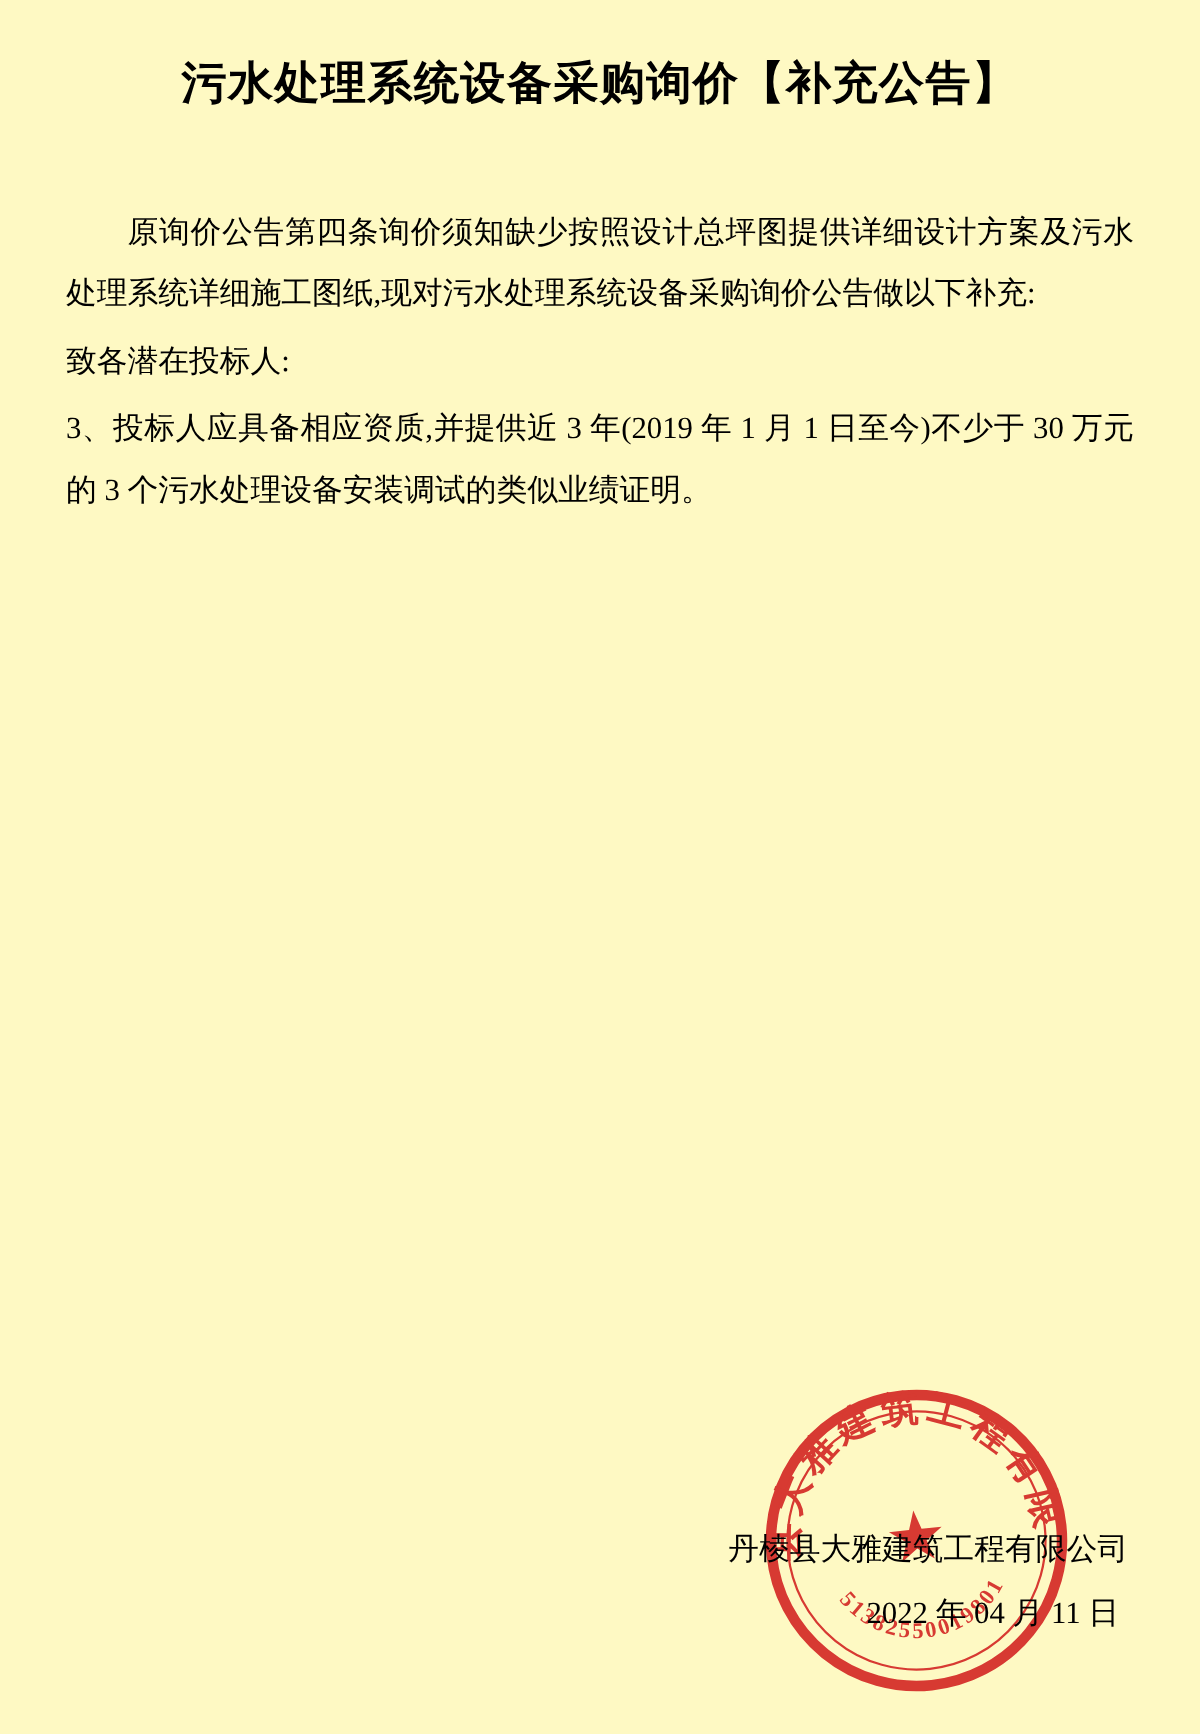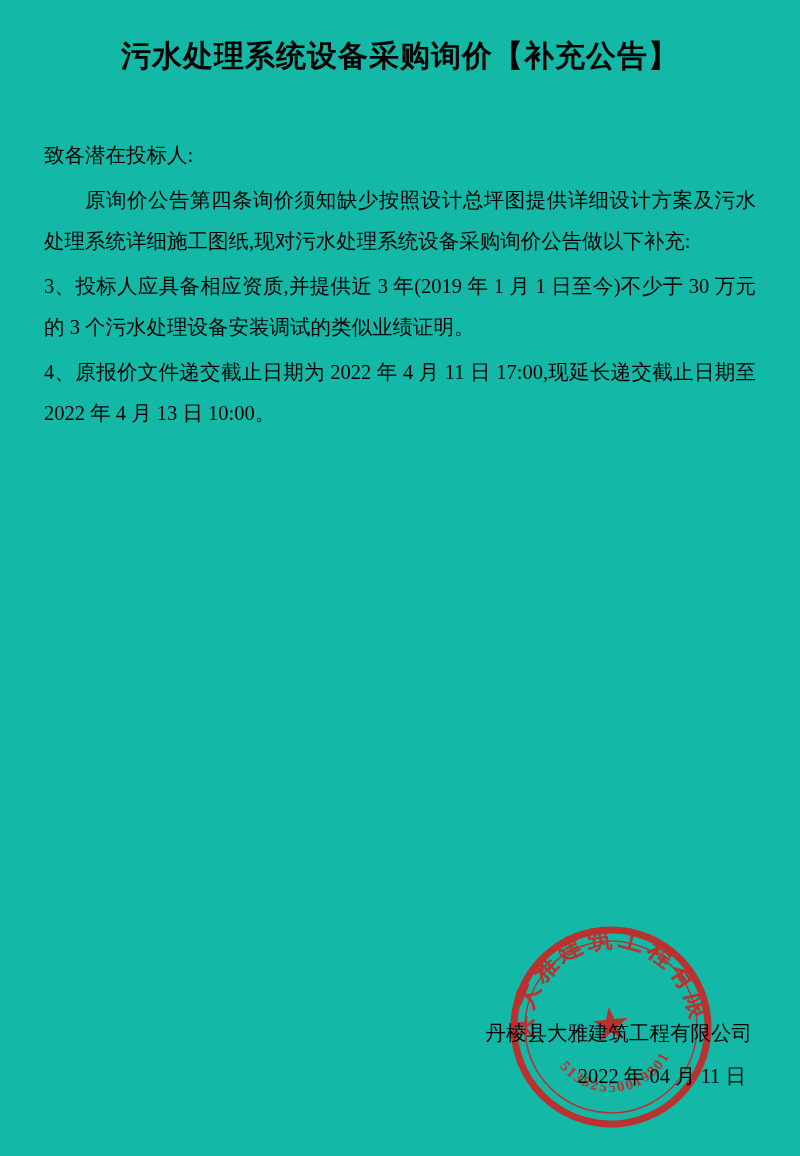--- a/index.html
+++ b/index.html
@@ -8,21 +8,21 @@
     background: #ffffff;
   }
   body {
     font-family: "Liberation Serif", "DejaVu Serif", serif;
     color: #000000;
   }
   .page {
     position: relative;
     width: 800px;
     height: 1156px;
-    background: #14b8a6;
+    background: #fef9c3;
     overflow: hidden;
     box-sizing: border-box;
   }
   .doc-title {
     text-align: center;
     font-weight: bold;
     font-size: 30px;
     letter-spacing: 1px;
     margin: 36px 44px 0 44px;
     line-height: 1.3;
@@ -82,24 +82,23 @@
   }
 </style>
 </head>
 <body>
 
 <div class="page">
 
   <div class="doc-title">污水处理系统设备采购询价【补充公告】</div>
 
   <div class="body-area">
+    <div class="para indent">原询价公告第四条询价须知缺少按照设计总坪图提供详细设计方案及污水处理系统详细施工图纸,现对污水处理系统设备采购询价公告做以下补充:</div>
     <div class="para salutation">致各潜在投标人:</div>
-    <div class="para indent">原询价公告第四条询价须知缺少按照设计总坪图提供详细设计方案及污水处理系统详细施工图纸,现对污水处理系统设备采购询价公告做以下补充:</div>
     <div class="para">3、投标人应具备相应资质,并提供近 3 年(2019 年 1 月 1 日至今)不少于 30 万元的 3 个污水处理设备安装调试的类似业绩证明。</div>
-    <div class="para">4、原报价文件递交截止日期为 2022 年 4 月 11 日 17:00,现延长递交截止日期至 2022 年 4 月 13 日 10:00。</div>
   </div>
 
   <div class="seal">
     <svg width="210" height="210" viewBox="0 0 210 210" xmlns="http://www.w3.org/2000/svg">
       <defs>
         <path id="sealTopArc" d="M 25,105 A 80,80 0 0 1 185,105"></path>
         <path id="sealBottomArc" d="M 40,105 A 65,65 0 0 0 170,105"></path>
       </defs>
       <circle cx="105" cy="105" r="97" fill="none" stroke="#d2201f" stroke-width="7"></circle>
       <circle cx="105" cy="105" r="86" fill="none" stroke="#d2201f" stroke-width="1.5"></circle>

